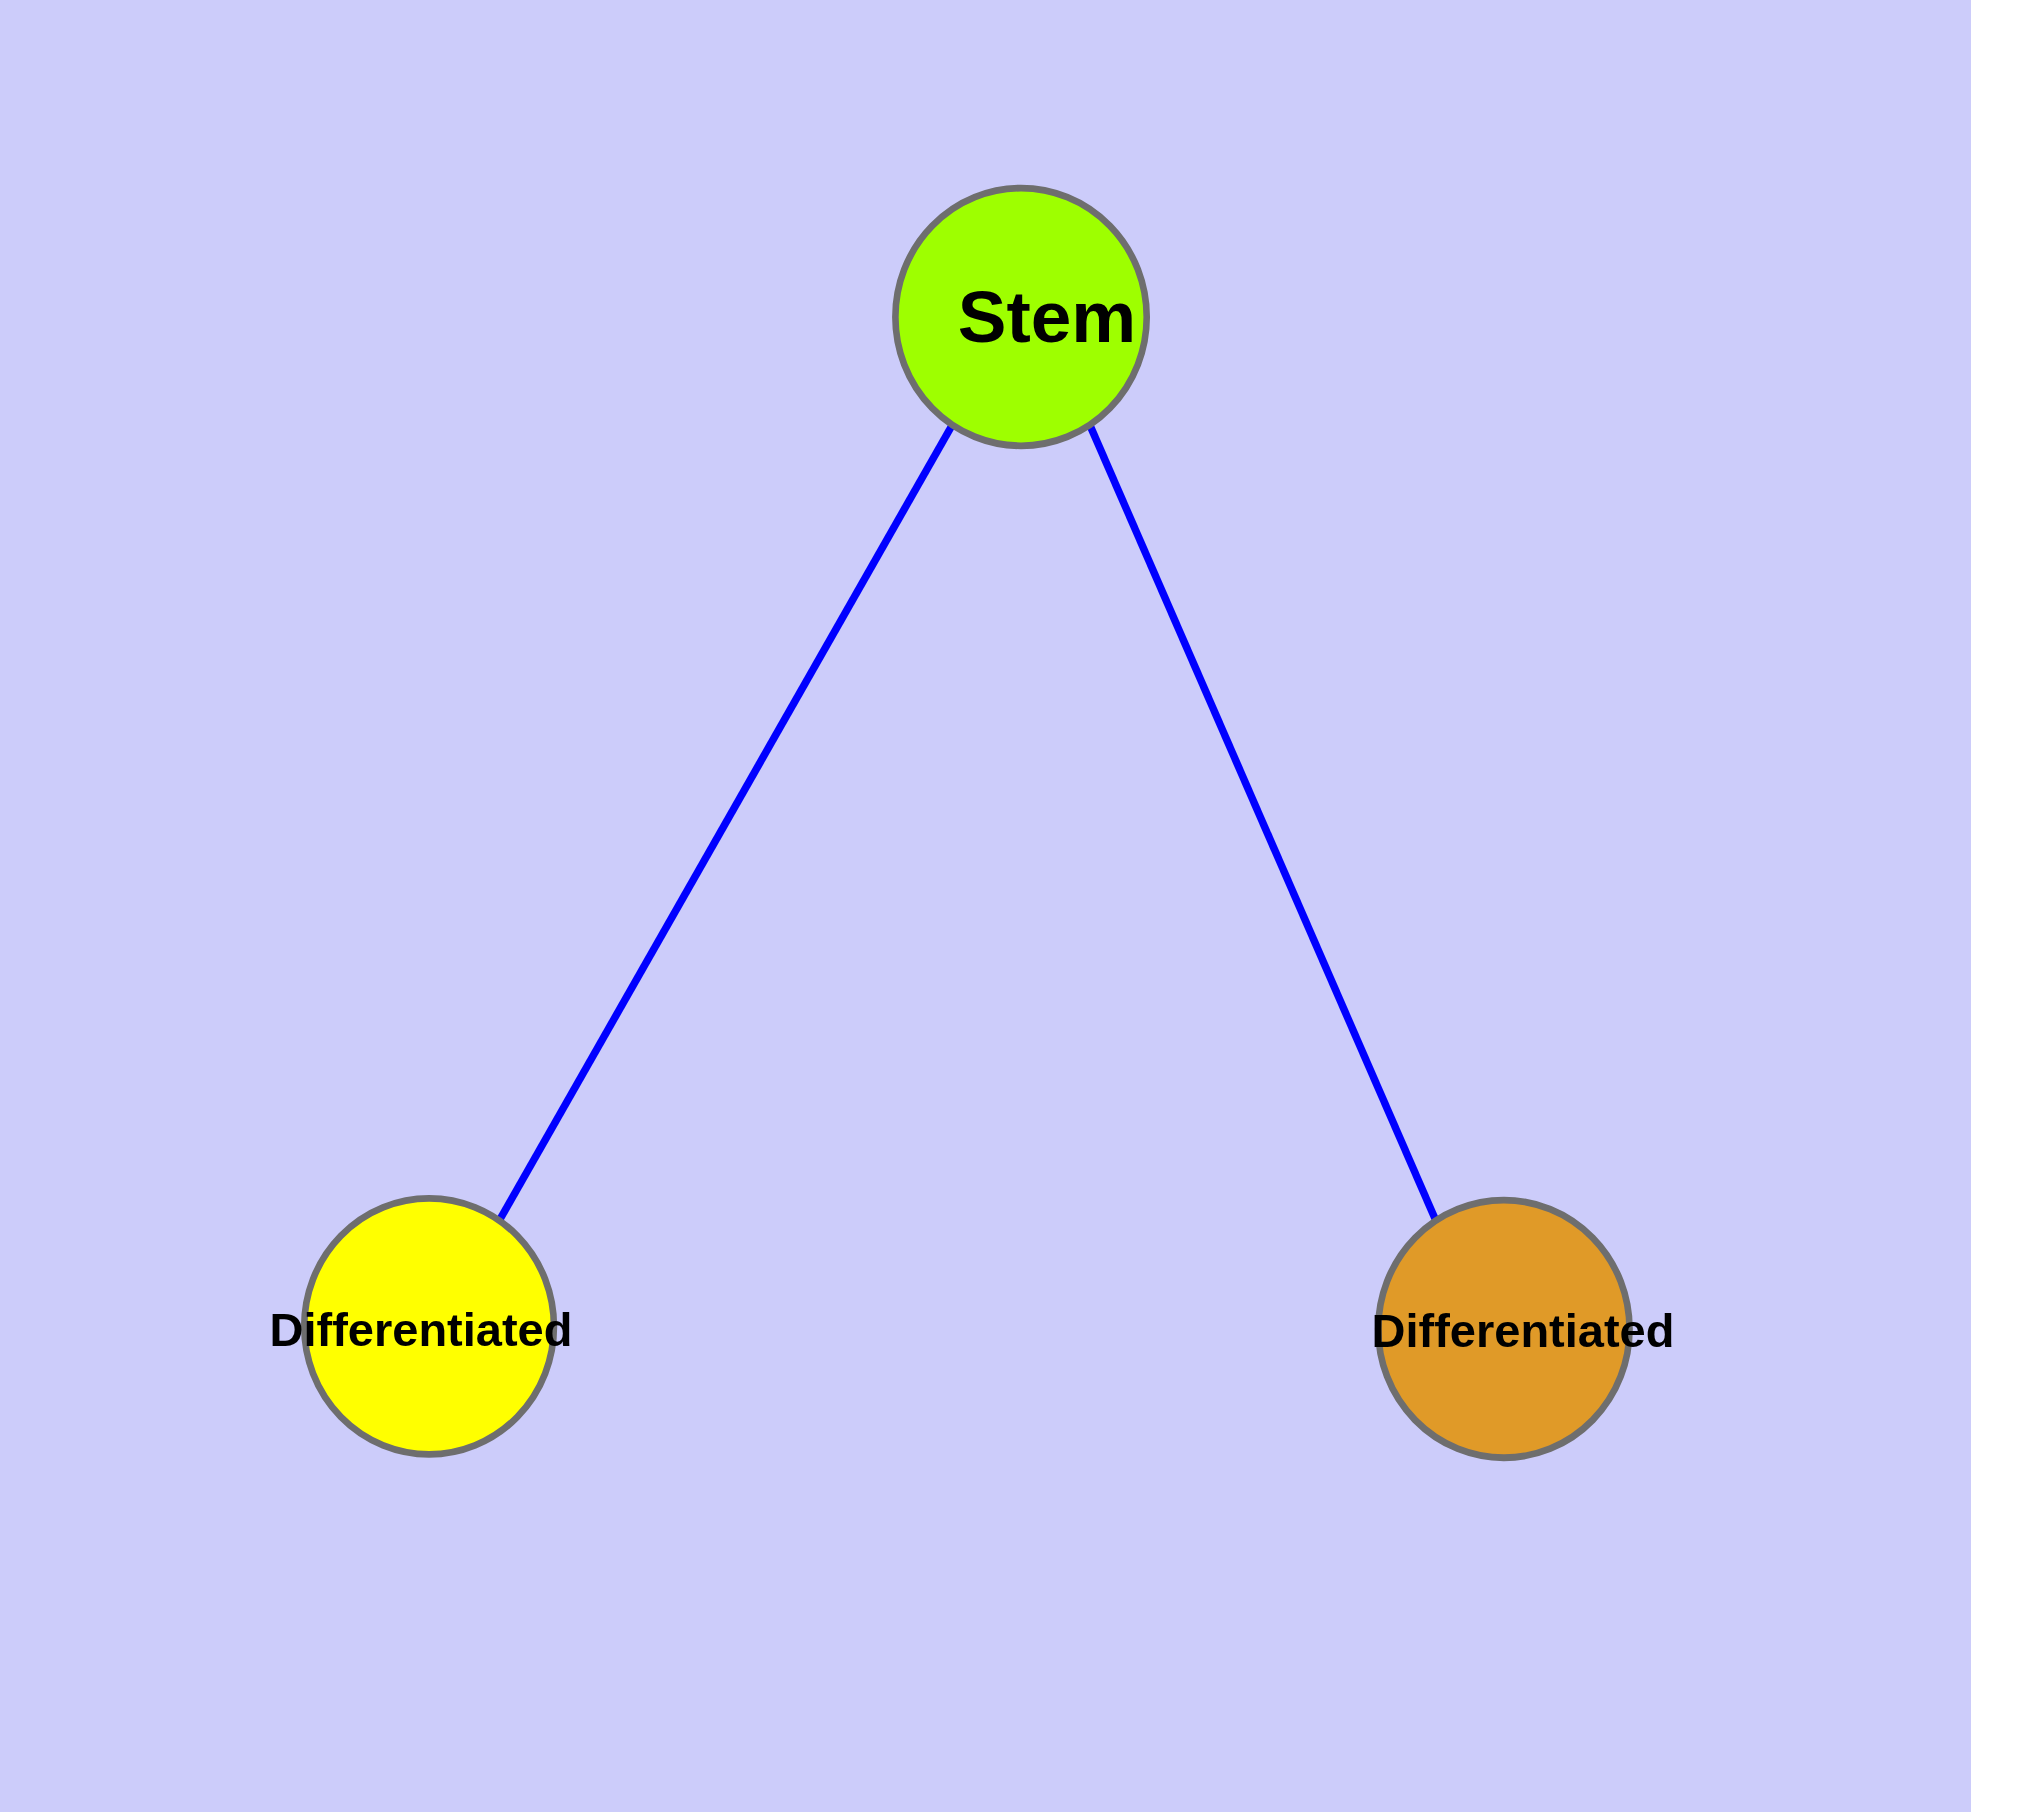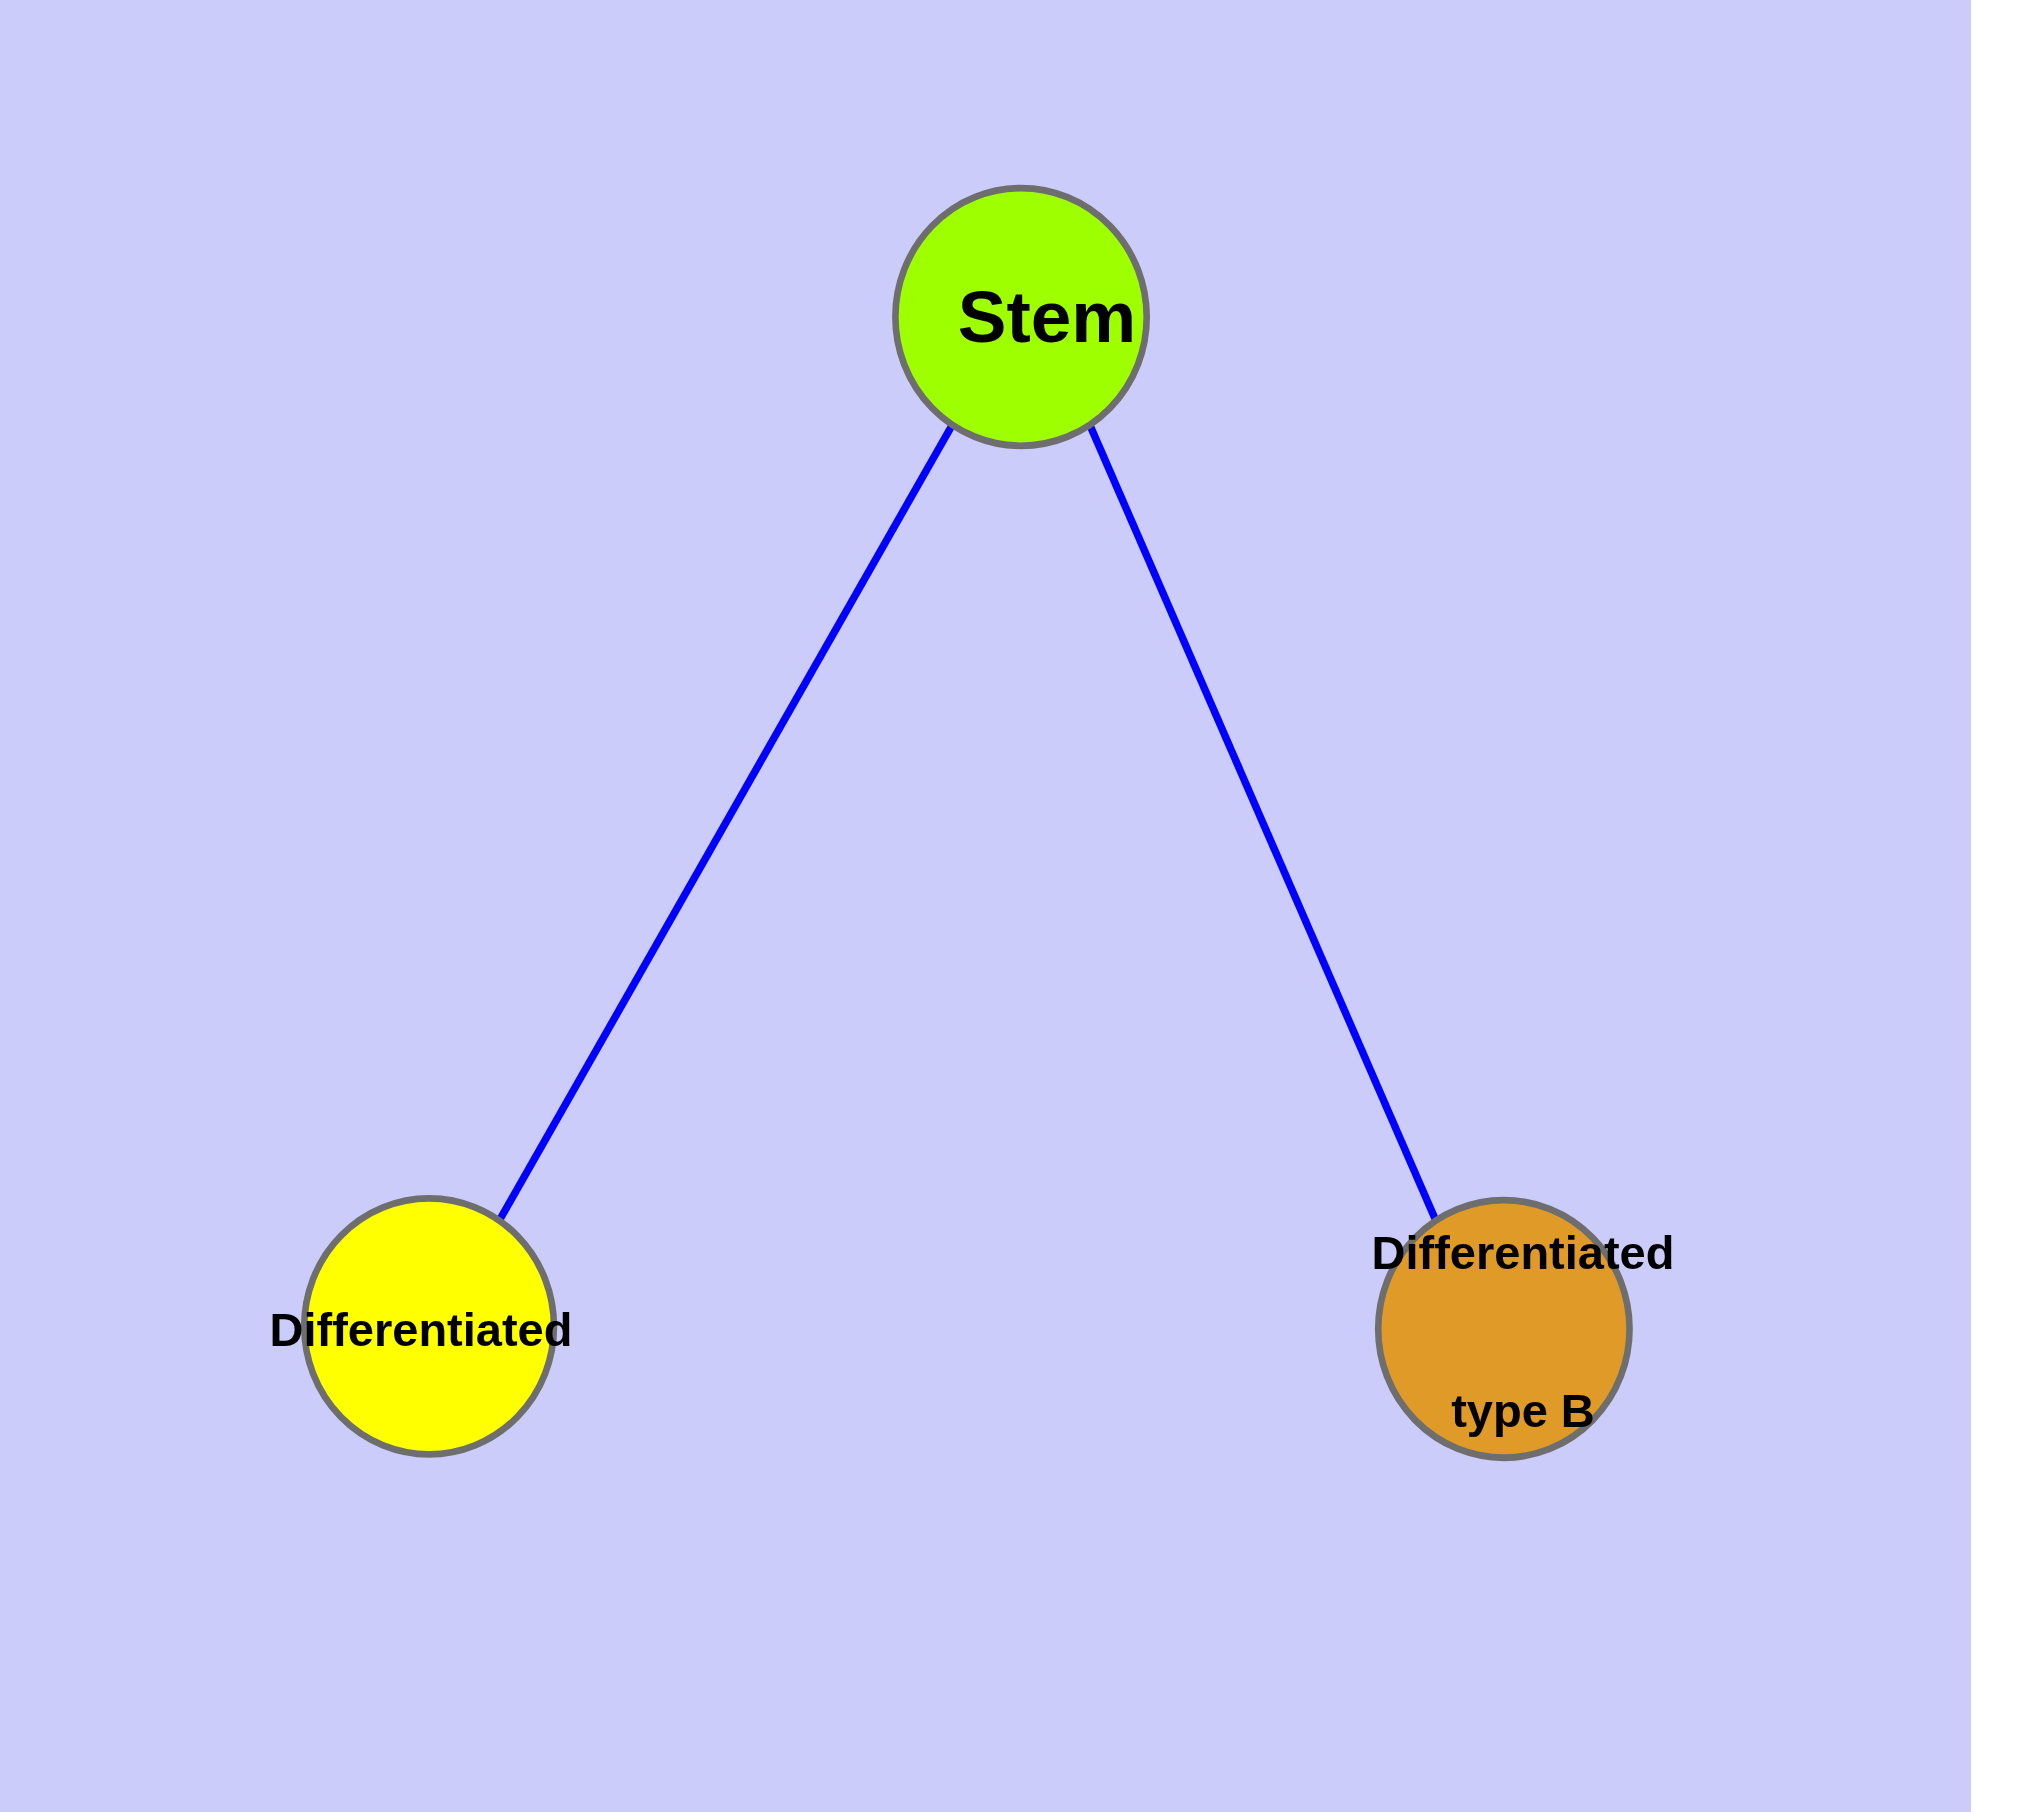--- a/index.html
+++ b/index.html
@@ -63,17 +63,16 @@
   </svg>
 
   <div class="node-label single" style="left: 1047px; top: 317px; color: rgb(0, 0, 0);">Stem</div>
 
   <div class="node-label double" style="left: 421px; top: 1331px; color: rgb(0, 0, 0);">
     <div>Differentiated</div>
   </div>
 
   <div class="node-label double" style="left: 1523px; top: 1332px; color: rgb(0, 0, 0);">
     <div>Differentiated</div>
-    <div>type B</div>
   </div>
 
 </div>
 
 
 </body></html>

